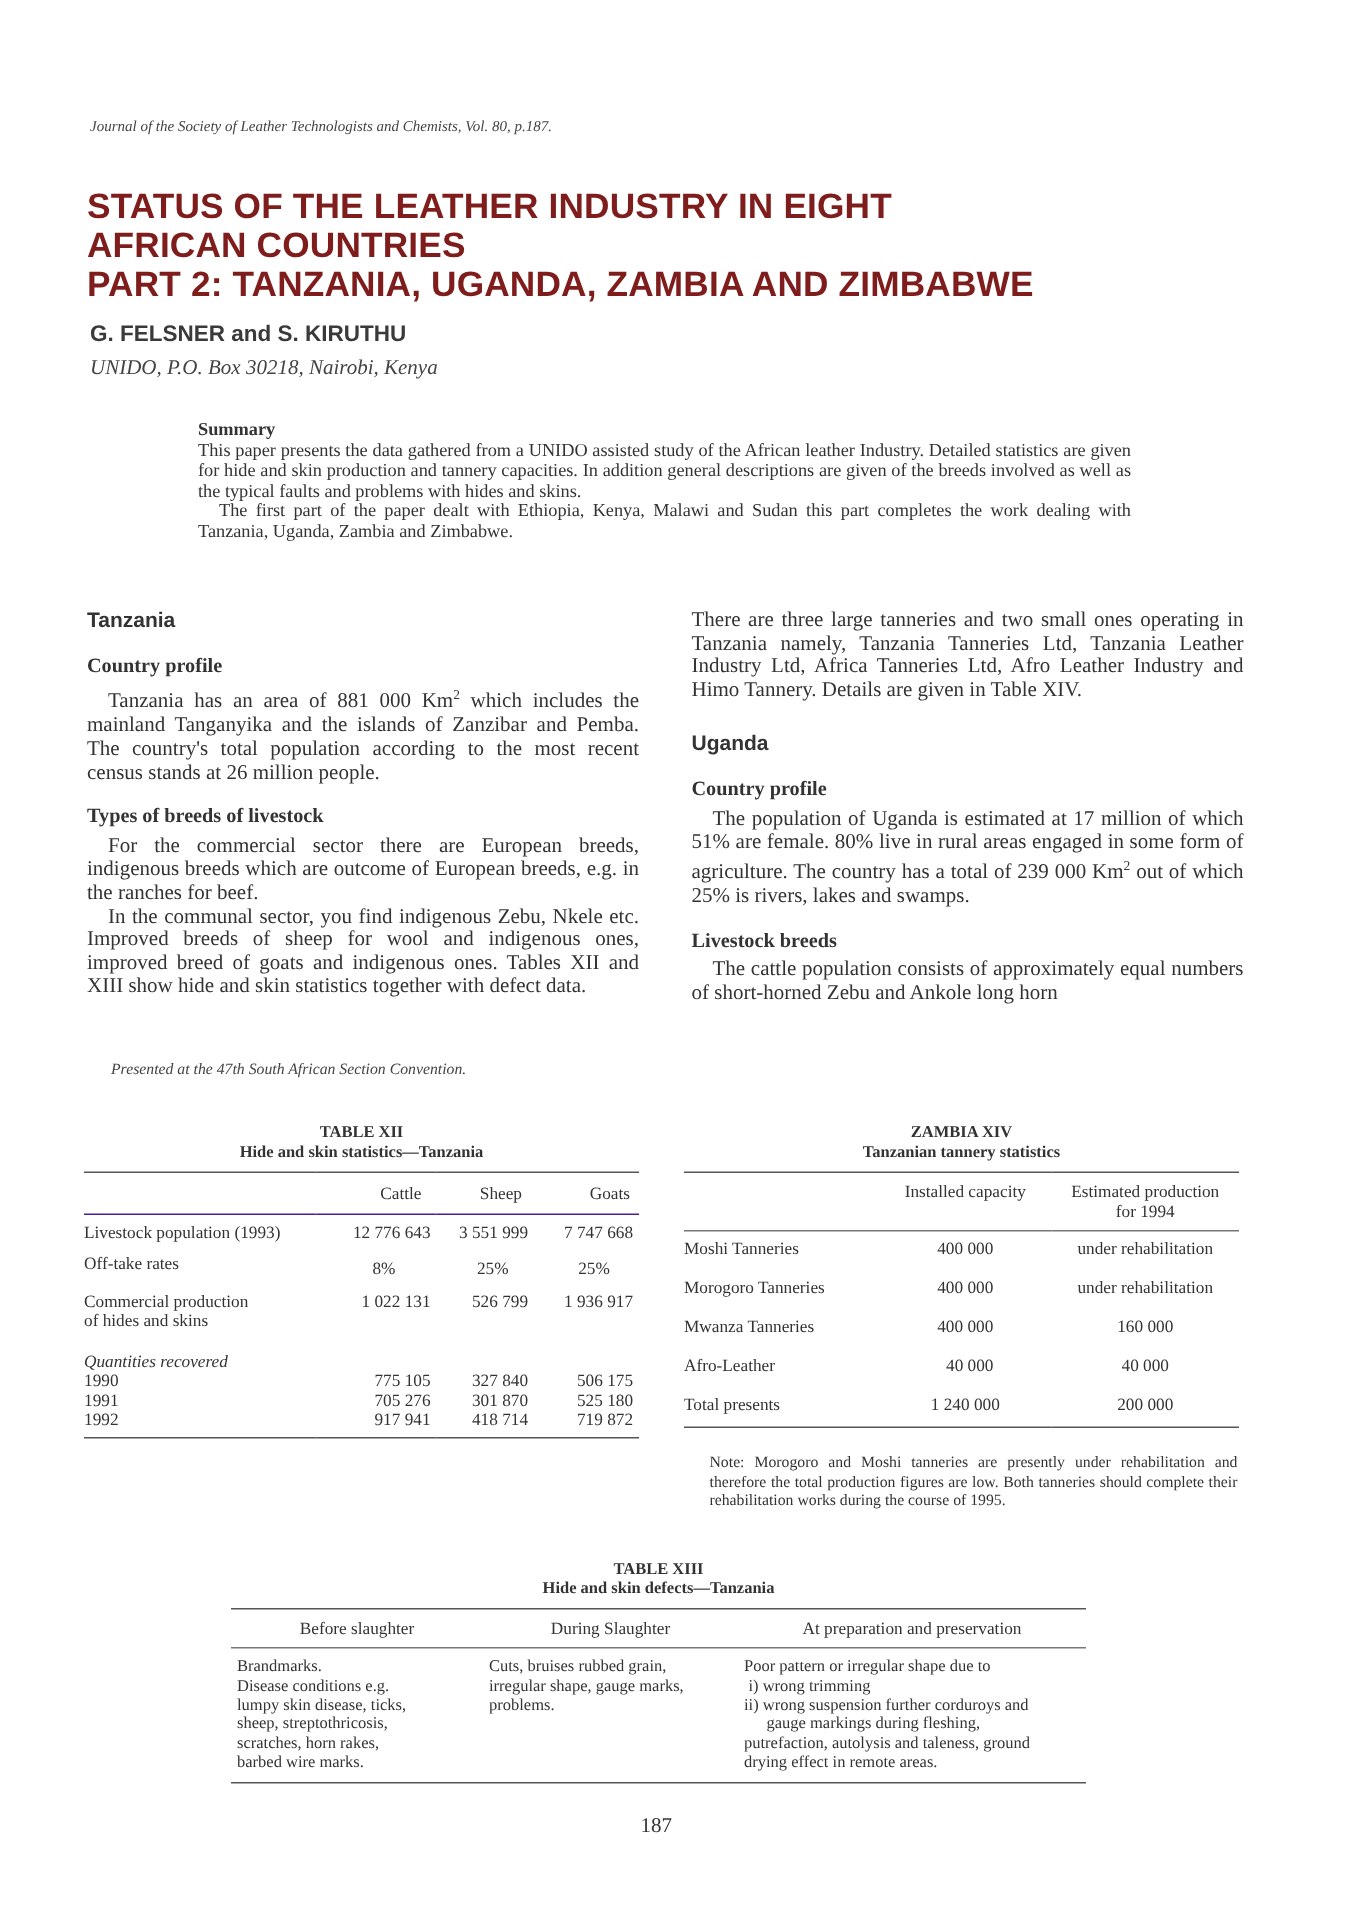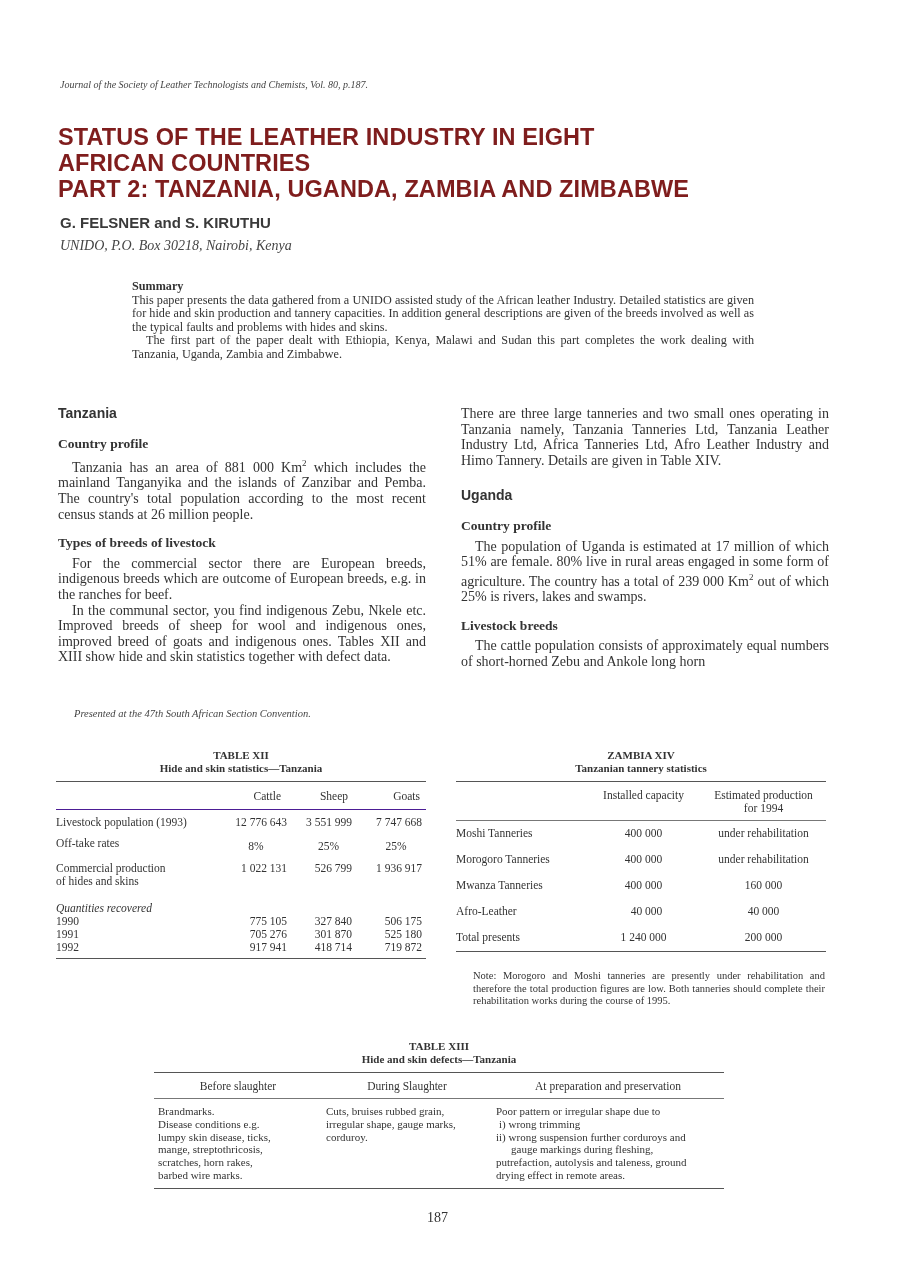--- a/index.html
+++ b/index.html
@@ -208,28 +208,28 @@
         <th>During Slaughter</th>
         <th>At preparation and preservation</th>
       </tr>
     </thead>
     <tbody>
       <tr>
         <td>
           <span class="li">Brandmarks.</span>
           <span class="li">Disease conditions e.g.</span>
           <span class="li">lumpy skin disease, ticks,</span>
-          <span class="li">mange, streptothricosis,</span>
+          <span class="li">sheep, streptothricosis,</span>
           <span class="li">scratches, horn rakes,</span>
           <span class="li">barbed wire marks.</span>
         </td>
         <td>
           <span class="li">Cuts, bruises rubbed grain,</span>
           <span class="li">irregular shape, gauge marks,</span>
-          <span class="li">corduroy.</span>
+          <span class="li">problems.</span>
         </td>
         <td>
           <span class="li">Poor pattern or irregular shape due to</span>
           <span class="li" style="padding-left:3px;">i) wrong trimming</span>
           <span class="li">ii) wrong suspension further corduroys and</span>
           <span class="li2">gauge markings during fleshing,</span>
           <span class="li">putrefaction, autolysis and taleness, ground</span>
           <span class="li">drying effect in remote areas.</span>
         </td>
       </tr>

